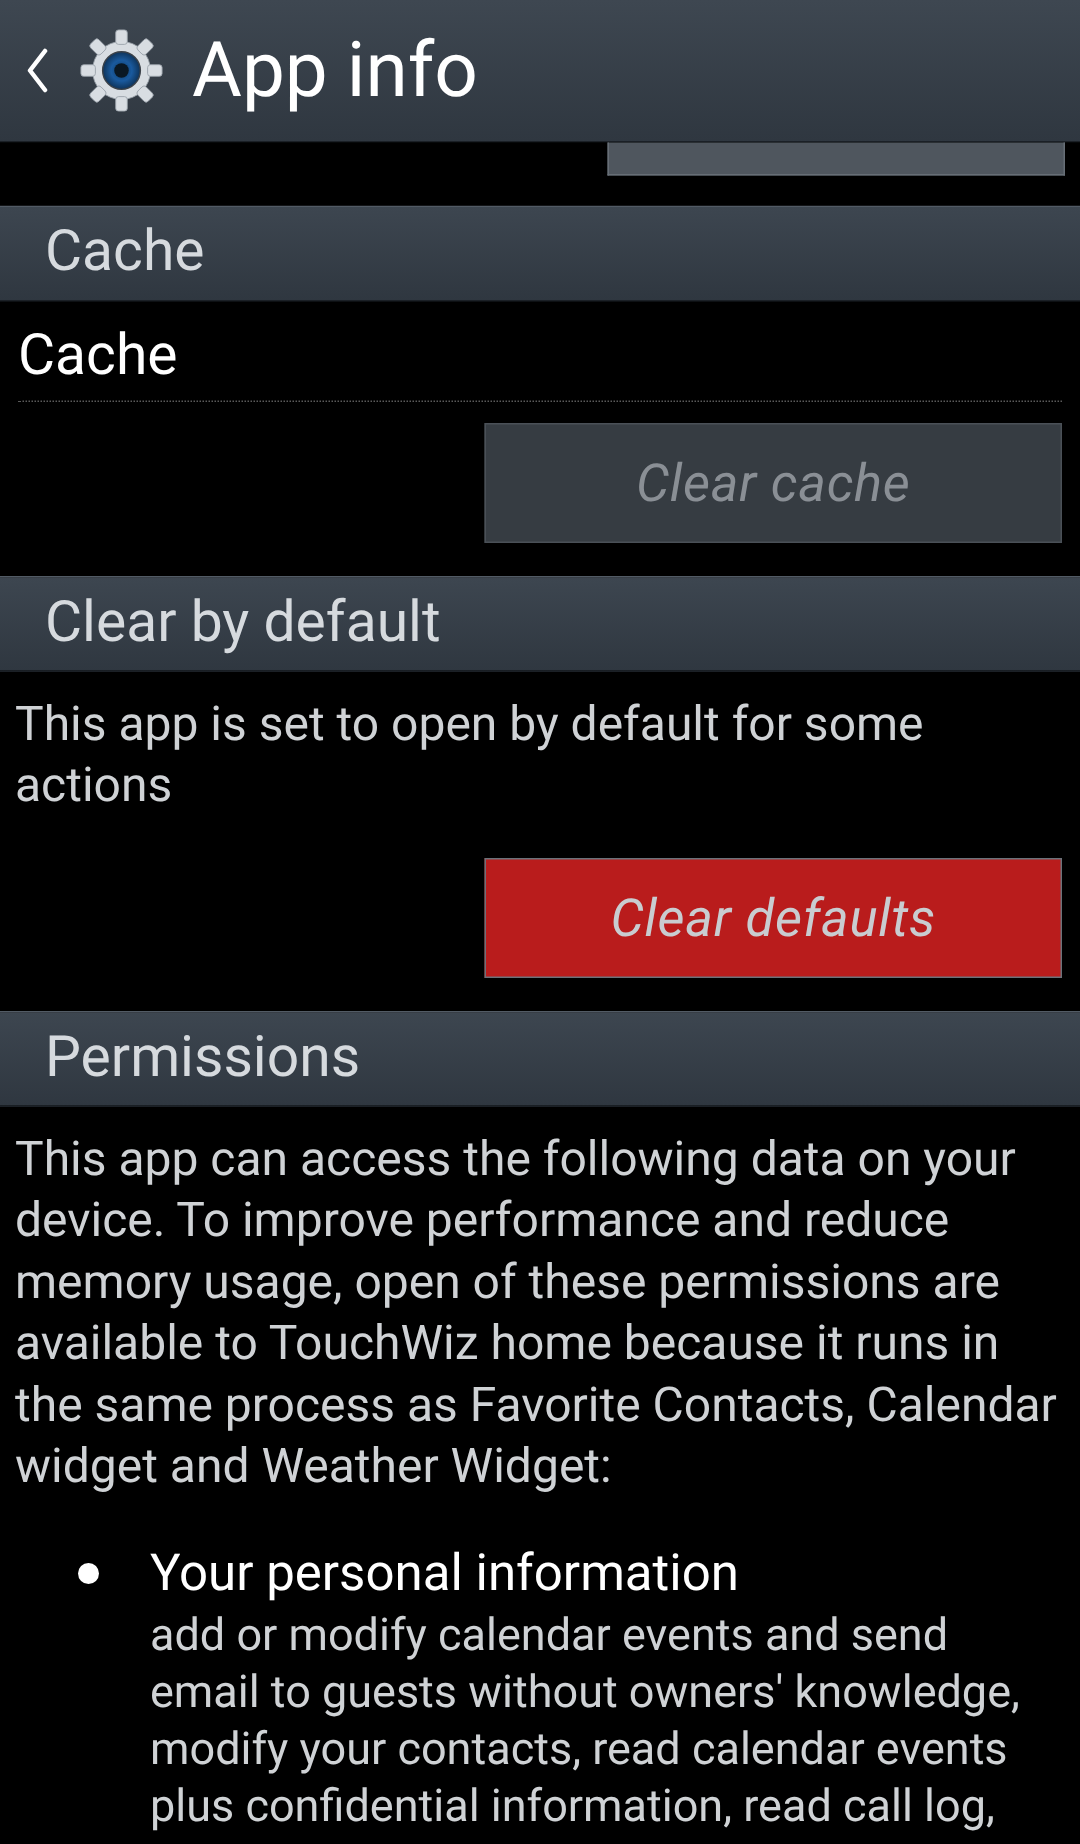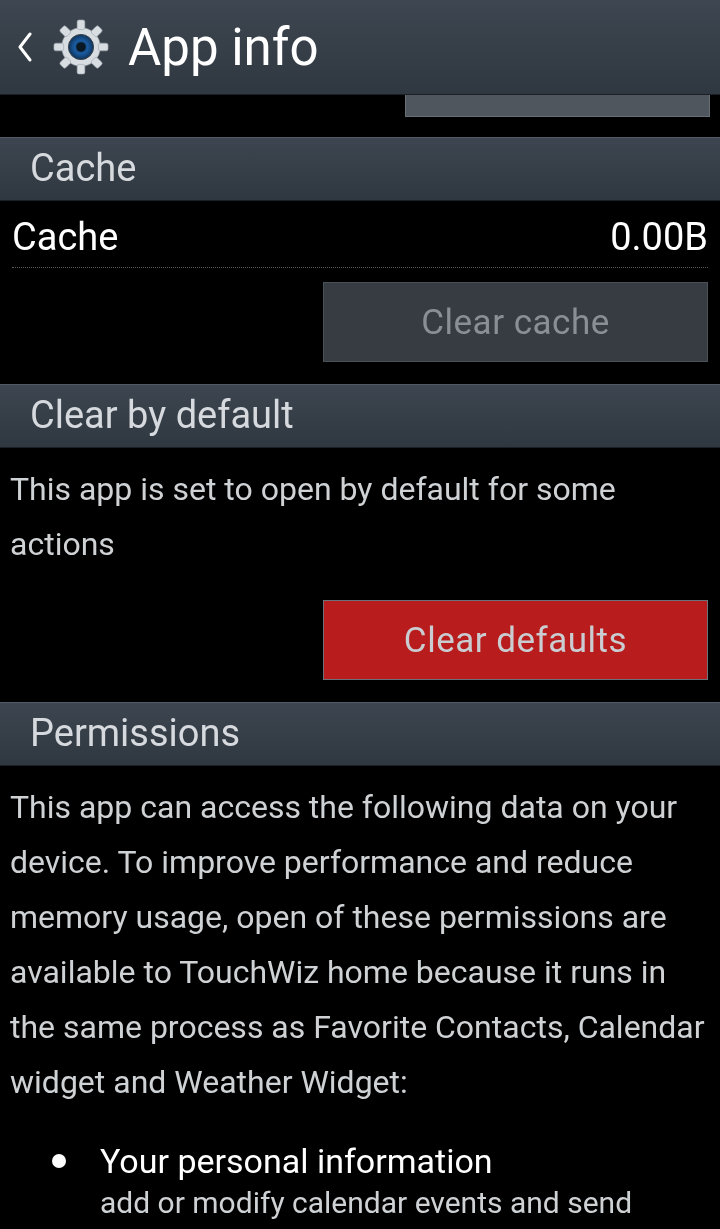--- a/index.html
+++ b/index.html
@@ -76,20 +76,21 @@
   .dotted-divider {
     margin: 4px 12px 0 12px;
     border-bottom: 1px dotted #5a5a5a;
   }
 
   
   .action-row {
     display: flex;
     justify-content: flex-end;
     padding: 14px 12px 22px 12px;
+    font-style: italic;
   }
   .big-button {
     width: 385px;
     height: 80px;
     background: #b91c1c;
     border: 1px solid #6b727a;
     color: #c9ccd0;
     font-size: 35px;
     display: flex;
     align-items: center;
@@ -99,21 +100,21 @@
   .big-button.disabled {
     background: #363c42;
     border: 1px solid #4a5057;
     color: #8a8f95;
   }
 
   
   .desc {
     color: #cfd2d5;
     font-size: 32px;
-    line-height: 55px;
+    line-height: 41px;
     padding: 14px 12px 14px 10px;
   }
 
   
   .perm-list {
     padding: 6px 12px 0 12px;
   }
   .perm-item {
     display: flex;
     align-items: flex-start;
@@ -179,21 +180,20 @@
   <div class="title">App info</div>
 </div>
 
 <div class="partial-top-button">
   <div class="stub"></div>
 </div>
 
 <div class="section-header">Cache</div>
 <div class="kv-row">
   <span class="label">Cache</span>
-  <span class="value">0.00B</span>
 </div>
 <div class="dotted-divider"></div>
 <div class="action-row">
   <div class="big-button disabled">Clear cache</div>
 </div>
 
 <div class="section-header">Clear by default</div>
 <div class="desc">This app is set to open by default for some actions</div>
 <div class="action-row">
   <div class="big-button">Clear defaults</div>

